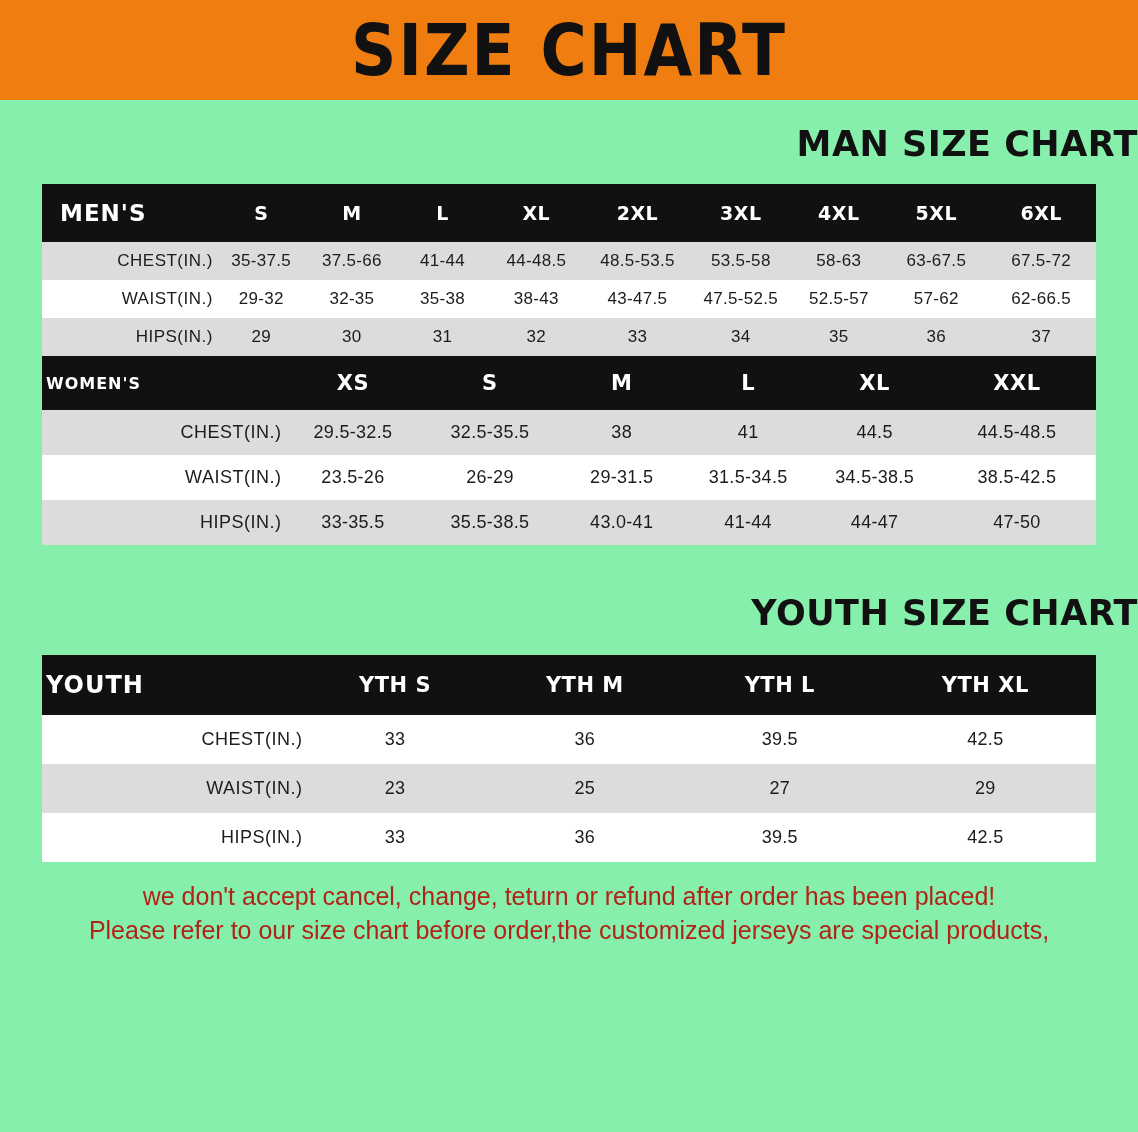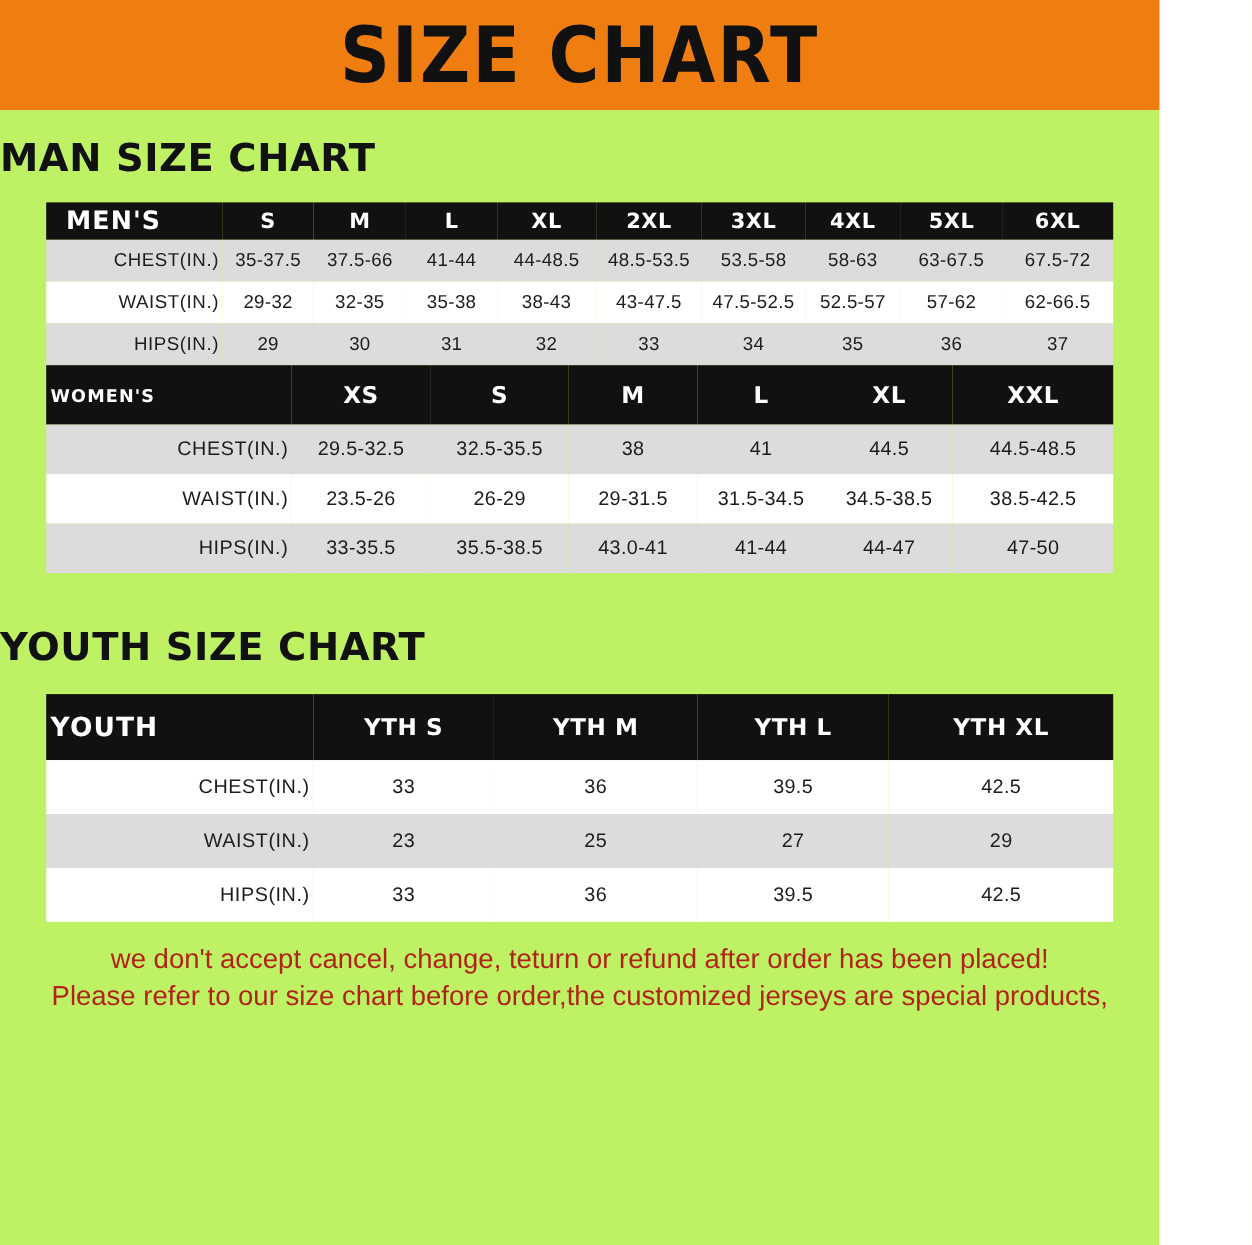--- a/index.html
+++ b/index.html
@@ -9,24 +9,24 @@
     background: #ffffff;
   }
   body {
     width: 1138px;
     height: 1132px;
     font-family: "Liberation Sans", sans-serif;
     color: #1a1a1a;
     overflow: hidden;
   }
   .page {
-    width: 1054px;
+    width: 1138px;
     height: 1132px;
     position: relative;
-    background: #bef264;
+    background: #86efac;
   }
 
   
   .banner {
     height: 100px;
     background: #f07d0f;
     display: flex;
     align-items: center;
     justify-content: center;
   }
@@ -35,21 +35,21 @@
     font-weight: 700;
     font-size: 63px;
     letter-spacing: 2px;
     color: #111111;
     line-height: 1;
     transform: scaleY(1.12);
   }
 
   
   .section-title {
-    text-align: left;
+    text-align: right;
     font-family: "DejaVu Sans", sans-serif;
     font-weight: 700;
     font-size: 35px;
     color: #111111;
     letter-spacing: 0.5px;
   }
   .t-man   { margin-top: 24px; margin-bottom: 20px; }
   .t-women { margin-top: 38px; margin-bottom: 22px; }
   .t-youth { margin-top: 48px; margin-bottom: 22px; }
 
@@ -61,21 +61,21 @@
     width: 100%;
     border-collapse: collapse;
     table-layout: fixed;
   }
   thead th {
     background: #111111;
     color: #ffffff;
     font-family: "DejaVu Sans", sans-serif;
     font-weight: 700;
     font-size: 19px;
-    padding: 4px 4px;
+    padding: 16px 4px;
     text-align: center;
     letter-spacing: 0.5px;
   }
   thead th.lead {
     text-align: left;
     padding-left: 18px;
     font-size: 23px;
     letter-spacing: 1px;
   }
   tbody td {

